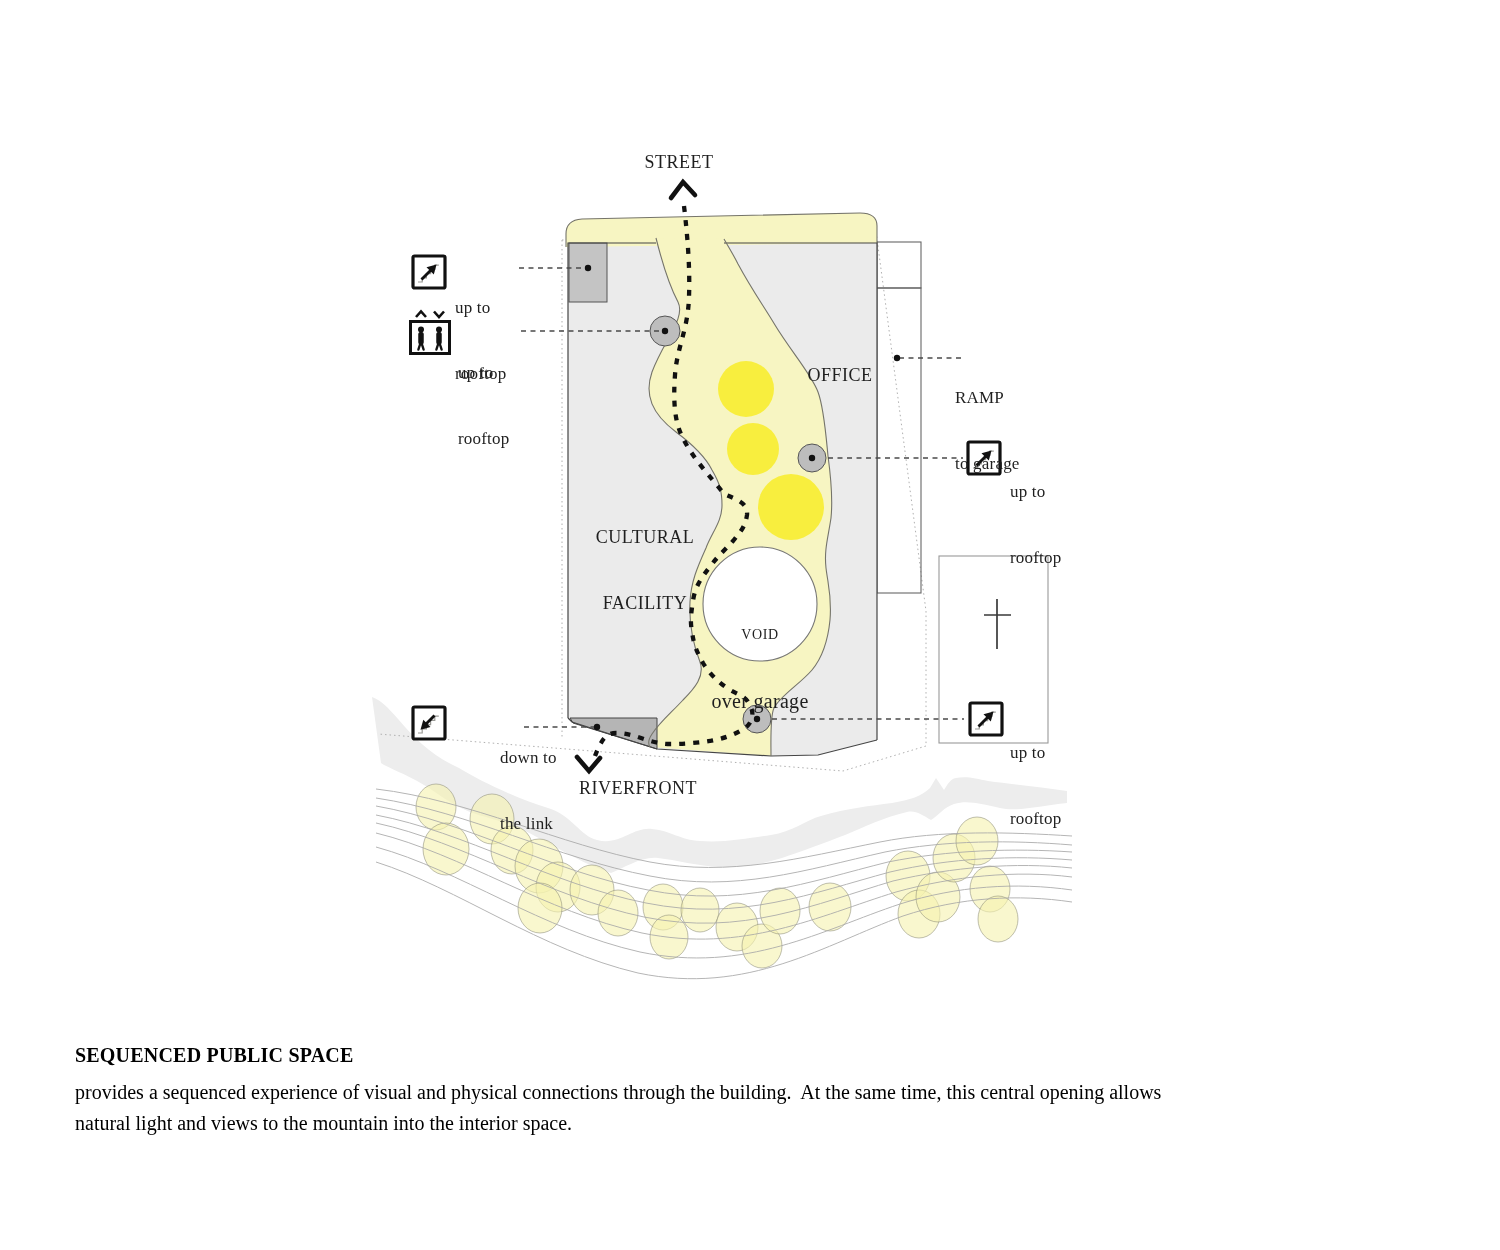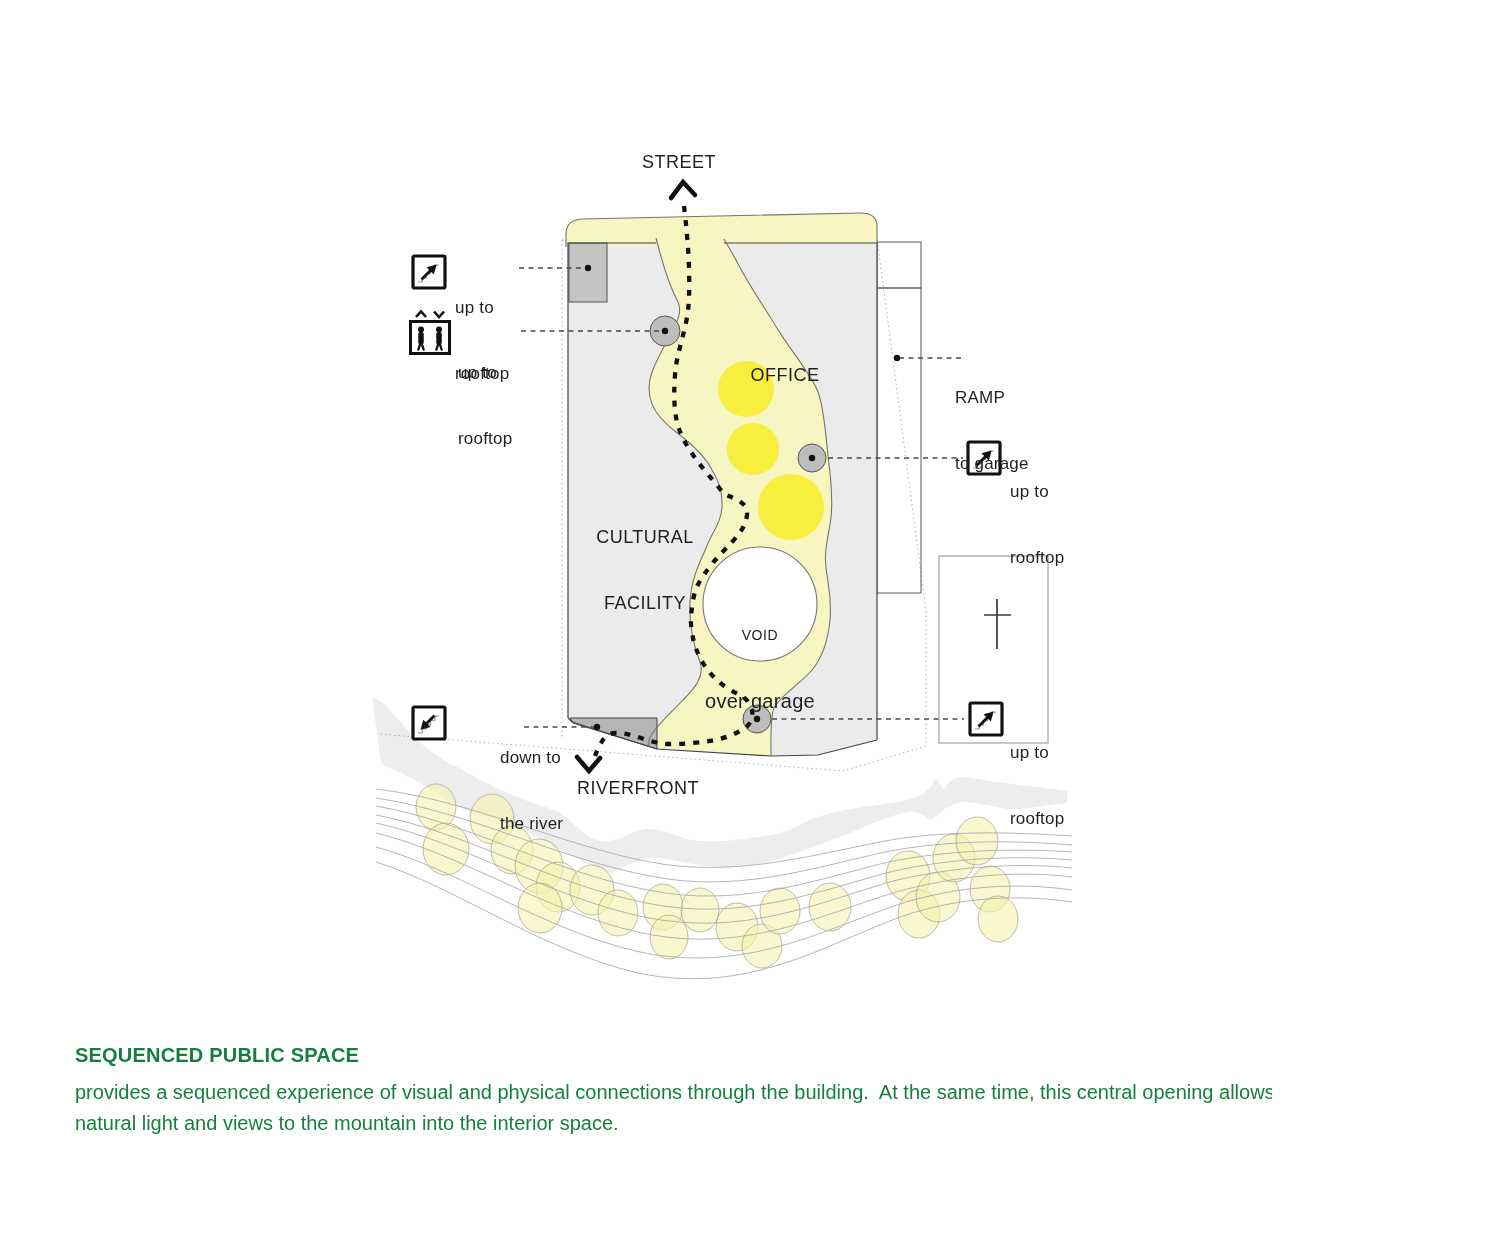--- a/index.html
+++ b/index.html
@@ -1,25 +1,25 @@
 <!DOCTYPE html>
 <html><head>
 <meta charset="utf-8">
 <style>
   html,body{margin:0;padding:0;background:#ffffff;}
   .canvas{position:relative;width:1272px;height:1250px;background:#fff;overflow:hidden;
-          font-family:Liberation Sans, sans-serif;}
+          font-family:Liberation Serif, serif;}
   svg{position:absolute;left:0;top:0;}
   .lbl{position:absolute;color:#1f1f1f;font-size:18px;letter-spacing:.5px;text-align:center;
        transform:translateX(-50%);white-space:pre;line-height:22px;}
   .lbl-left{position:absolute;color:#1f1f1f;font-size:17px;text-align:left;transform:none;
             white-space:pre;line-height:22px;letter-spacing:.2px;}
   .void-l1{font-size:14px;letter-spacing:.6px;}
   .void-l2{font-size:20px;letter-spacing:.3px;}
-  .caption{position:absolute;left:75px;top:1044px;width:1360px;color:#15803d;}
+  .caption{position:absolute;left:75px;top:1044px;width:1360px;color:#000000;}
   .caption h3{margin:0 0 10px 0;font-size:20px;letter-spacing:.2px;font-weight:bold;}
   .caption .line{font-size:20px;line-height:31px;white-space:pre-wrap;}
 </style>
 </head>
 <body>
 
 <div class="canvas">
 
 <svg width="1500" height="1250" viewBox="0 0 1500 1250">
 
@@ -195,21 +195,21 @@
       <path d="M9.4,29.5 L12,21.5 L14.6,29.5" stroke-width="2.4" fill="none" stroke-linecap="round"></path>
       <circle cx="30" cy="9.5" r="3" stroke="none"></circle>
       <path d="M30,14.5 v7.5" stroke-width="5.5" stroke-linecap="round" fill="none"></path>
       <path d="M27.4,29.5 L30,21.5 L32.6,29.5" stroke-width="2.4" fill="none" stroke-linecap="round"></path>
     </g>
   </g>
 </svg>
 
 <div class="lbl" style="left:679px;top:151px;">STREET</div>
 <div class="lbl" style="left:594px;top:777px;margin-left:44px;">RIVERFRONT</div>
-<div class="lbl" style="left:785px;top:364px;">OFFICE</div>
+<div class="lbl" style="left:840px;top:364px;">OFFICE</div>
 
 <div class="lbl" style="left:645px;top:482px;">
   <div>CULTURAL</div>
   <div>FACILITY</div>
 </div>
 
 <div class="lbl" style="left:760px;top:580px;">
   <div class="void-l1">VOID</div>
   <div class="void-l2">over garage</div>
 </div>
@@ -229,21 +229,21 @@
   <div>to garage</div>
 </div>
 
 <div class="lbl-left" style="left:1010px;top:437px;">
   <div>up to</div>
   <div>rooftop</div>
 </div>
 
 <div class="lbl-left" style="left:452px;top:703px;margin-left:48px;">
   <div>down to</div>
-  <div>the river</div>
+  <div>the link</div>
 </div>
 
 <div class="lbl-left" style="left:1010px;top:698px;">
   <div>up to</div>
   <div>rooftop</div>
 </div>
 
 <div class="caption">
   <h3>SEQUENCED PUBLIC SPACE</h3>
   <div class="line">provides a sequenced experience of visual and physical connections through the building.  At the same time, this central opening allows</div>

